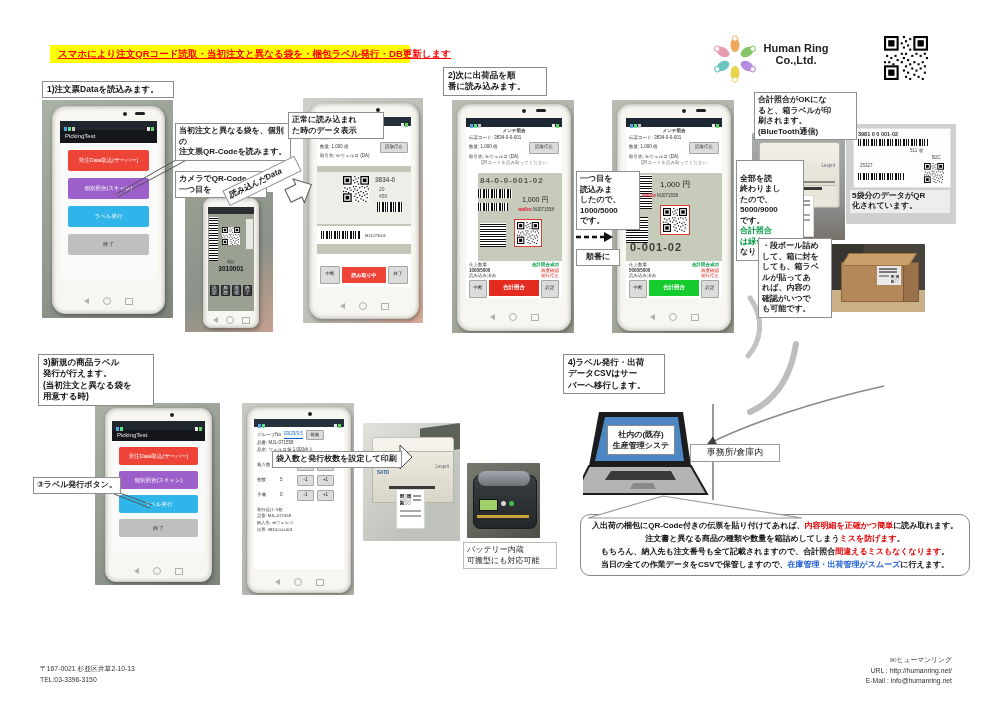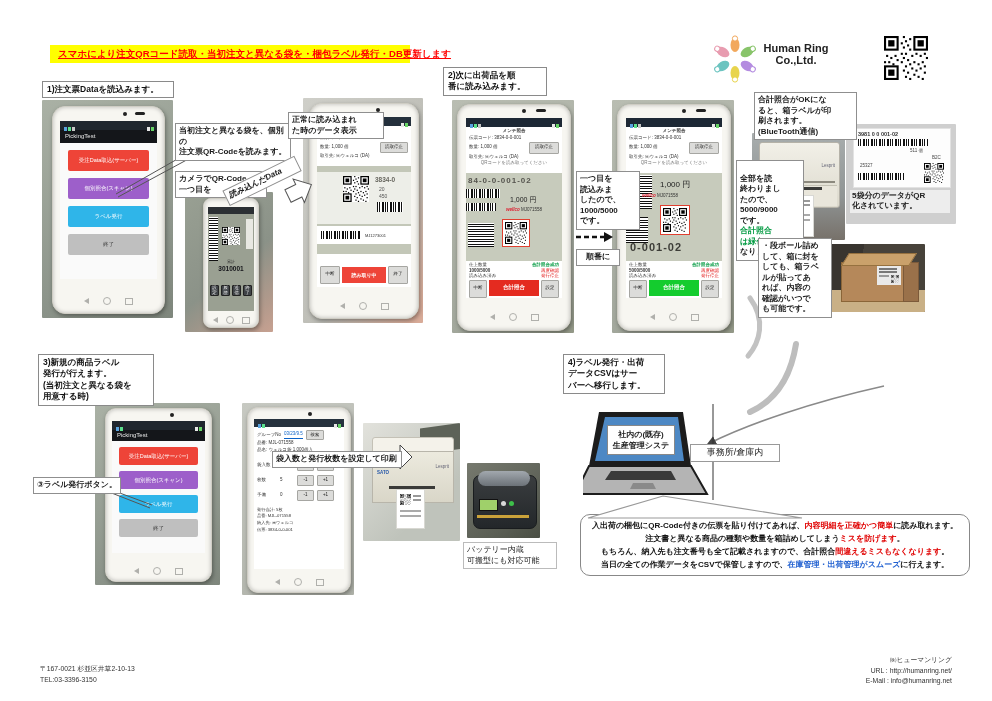--- a/index.html
+++ b/index.html
@@ -294,21 +294,21 @@
         <div class="tiny" style="padding:1px 3px;">
           <div style="text-align:center;font-weight:bold;">メンテ照合</div>
           <div>伝票コード: 3834-0-0-001</div>
           <div style="display:flex;justify-content:space-between;align-items:center;">
             <span>数量: 1,000 個</span>
             <span class="graybtn" style="width:28px;height:10px;">読取停止</span>
           </div>
           <div>取引先: ㈱ウェルコ (DA)</div>
           <div style="text-align:center;color:#777;">QRコードを読み取ってください</div>
         </div>
-        <div class="abs" style="left:0;top:55px;width:96px;height:88px;background:#c7cbbc;">
+        <div class="abs" style="left:12px;top:55px;width:96px;height:88px;background:#c7cbbc;">
           <div class="abs" style="left:2px;top:3px;font-size:8px;font-weight:bold;color:#55544e;letter-spacing:1px;">84-0-0-001-02</div>
           <div class="abs bc" style="left:0;top:16px;width:34px;height:9px;"></div>
           <div class="abs bc" style="left:0;top:30px;width:30px;height:8px;"></div>
           <div class="abs" style="left:44px;top:22px;font-size:7px;color:#222;">1,000 円</div>
           <div class="abs" style="left:40px;top:34px;font-size:4.5px;">
             <span style="color:#d23;font-style:italic;font-weight:bold;">wellco</span>
             <span style="color:#333;">MJ071558</span>
           </div>
           <div class="abs qrbox" style="left:36px;top:46px;border:1px solid #e04030;padding:2px;">
             <svg width="22" height="22">

